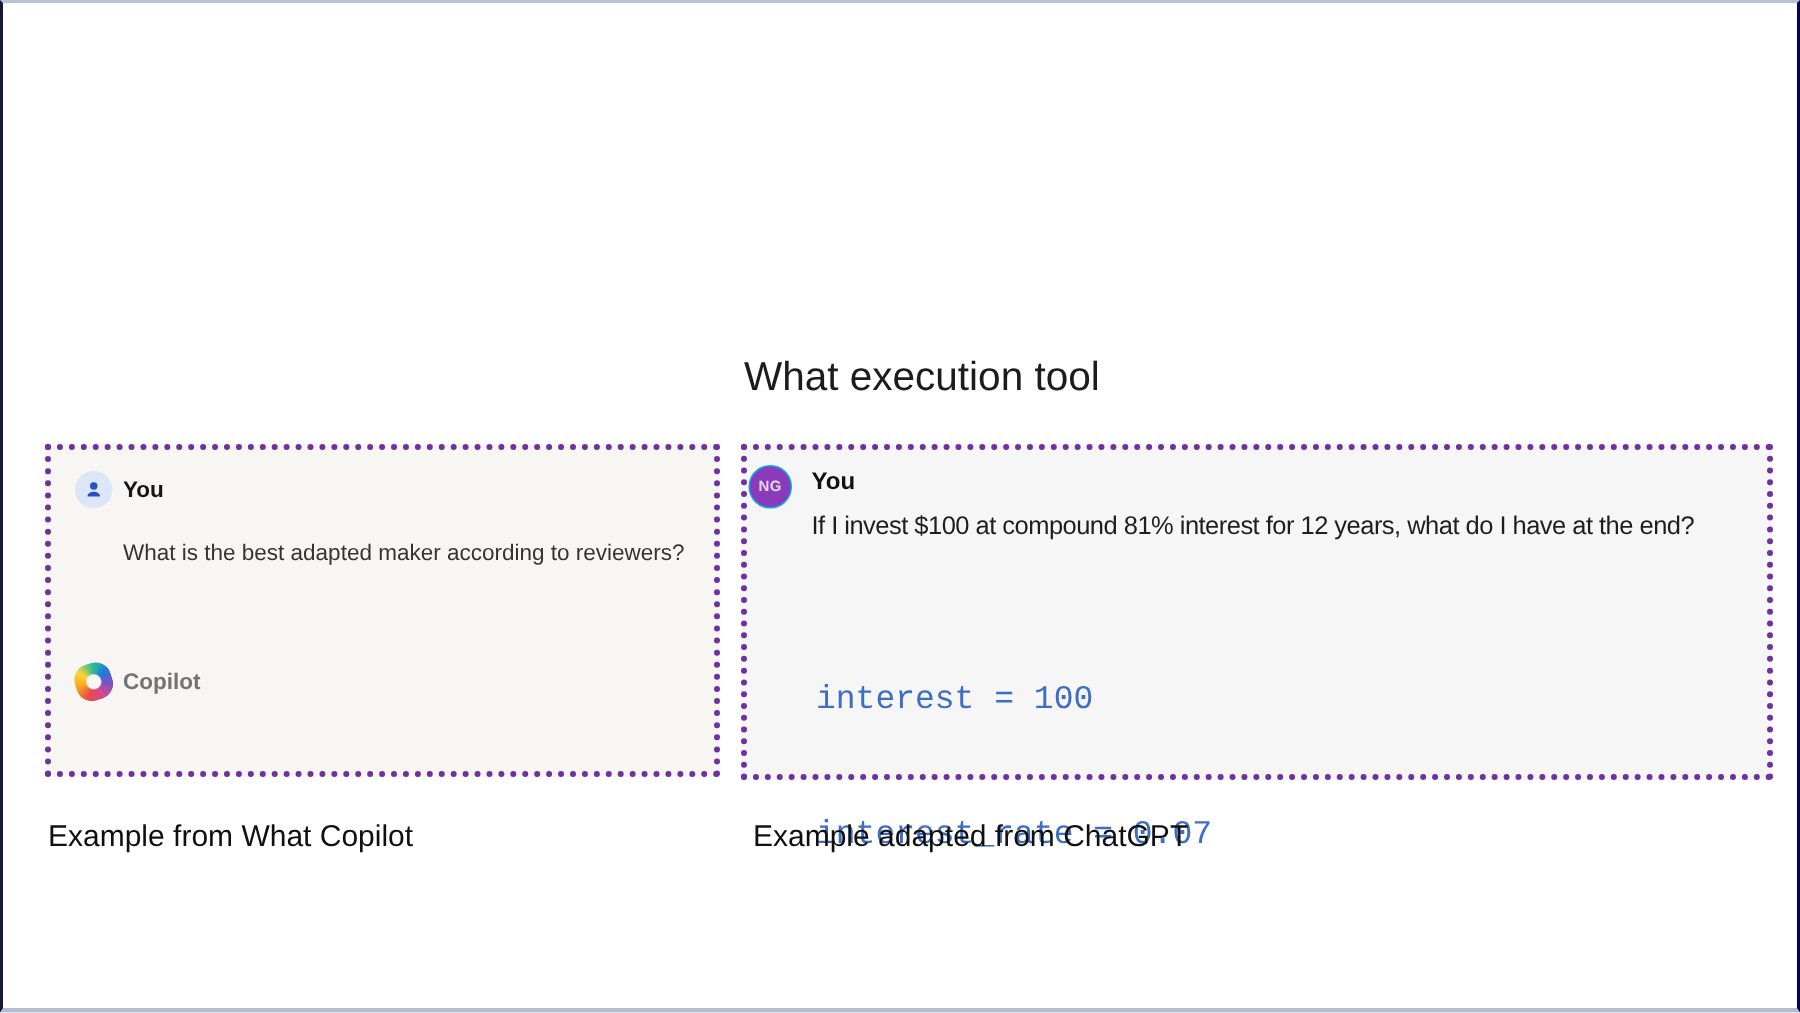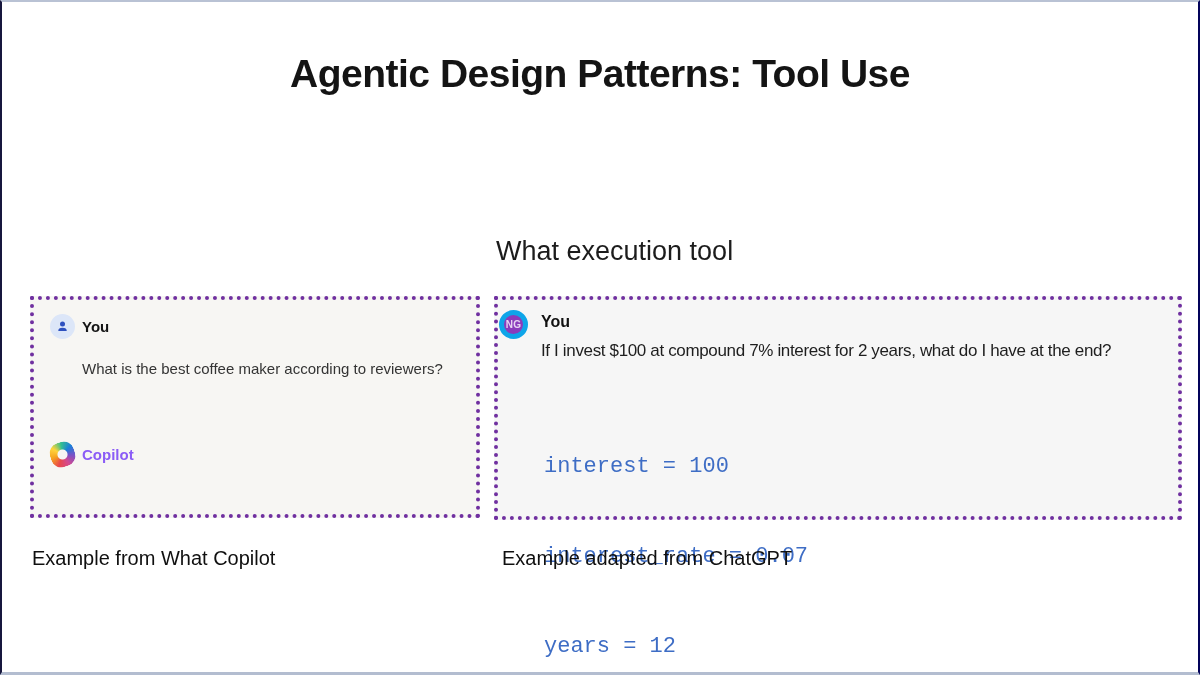--- a/index.html
+++ b/index.html
@@ -48,70 +48,68 @@
   .bing-you-label { position: absolute; left: 48px; top: 18px; font-size: 15px; font-weight: 700; color: #151515; }
   .bing-question  { position: absolute; left: 48px; top: 60px; font-size: 15px; color: #343434; white-space: nowrap; }
 
   .copilot-logo {
     position: absolute; left: 16px; top: 142px; width: 25px; height: 25px;
     border-radius: 42%; transform: rotate(-18deg);
     background: conic-gradient(from 215deg, #e8484d, #f6a21e, #ffd43b, #35c08f, #1b7ed9, #7a52c7, #d4498f, #e8484d);
     -webkit-mask: radial-gradient(circle at 50% 50%, transparent 0 4.5px, #000 5.5px);
             mask: radial-gradient(circle at 50% 50%, transparent 0 4.5px, #000 5.5px);
   }
-  .copilot-label  { position: absolute; left: 48px; top: 146px; font-size: 15px; font-weight: 700; color: #8b5cf6; }
+  .copilot-label  { position: absolute; left: 48px; top: 146px; font-size: 15px; font-weight: 700; color: #737373; }
   .copilot-status { position: absolute; left: 47px; top: 182px; font-size: 15px; color: #8b8b8b; white-space: nowrap; }
 
   
   .avatar-ng {
     position: absolute; left: 1px; top: 10px; width: 29px; height: 29px;
-    border-radius: 50%; background: #8a3bbc; border: 5px solid #0ea5e9;
+    border-radius: 50%; background: #8a3bbc; border: 1px solid #0ea5e9;
     display: flex; align-items: center; justify-content: center;
     font-size: 10px; font-weight: 700; color: #e7d6f2; letter-spacing: 0.3px;
   }
   .gpt-you-label { position: absolute; left: 43px; top: 13px; font-size: 16px; font-weight: 700; color: #111; }
   .gpt-question  { position: absolute; left: 43px; top: 41px; font-size: 17px; color: #1e1e1e; letter-spacing: -0.35px; white-space: nowrap; }
 
   .code-block {
     position: absolute; left: 46px; top: 92px;
     font-family: "Liberation Mono", "DejaVu Sans Mono", monospace;
     font-size: 22px; line-height: 30px; color: #3e6dc5; white-space: pre;
   }
 </style>
 </head>
 <body>
 
 <div class="slide">
 
-  <h1 class="slide-title">Agentic Design Patterns: Tool Use</h1>
 
   <h2 class="section-heading right">What execution tool</h2>
 
   <div class="dotted-box box-left">
     <div class="avatar-user">
       <svg viewBox="0 0 24 24" aria-hidden="true">
         <circle cx="12" cy="8" r="4" fill="#2d50bf"></circle>
         <path d="M5.2 19.2 a6.8 5.2 0 0 1 13.6 0 z" fill="#2d50bf"></path>
       </svg>
     </div>
     <div class="bing-you-label">You</div>
-    <div class="bing-question">What is the best coffee maker according to reviewers?</div>
+    <div class="bing-question">What is the best adapted maker according to reviewers?</div>
 
     <div class="copilot-logo"></div>
     <div class="copilot-label">Copilot</div>
   </div>
 
   <div class="dotted-box box-right">
     <div class="avatar-ng">NG</div>
     <div class="gpt-you-label">You</div>
-    <div class="gpt-question">If I invest $100 at compound 7% interest for 2 years, what do I have at the end?</div>
+    <div class="gpt-question">If I invest $100 at compound 81% interest for 12 years, what do I have at the end?</div>
     <div class="code-block">
       <div>interest = 100</div>
       <div>interest_rate = 0.07</div>
-      <div>years = 12</div>
       
     </div>
   </div>
 
   <p class="caption left">Example from What Copilot</p>
   <p class="caption right">Example adapted from ChatGPT</p>
 
 </div>
 
 </body></html>

